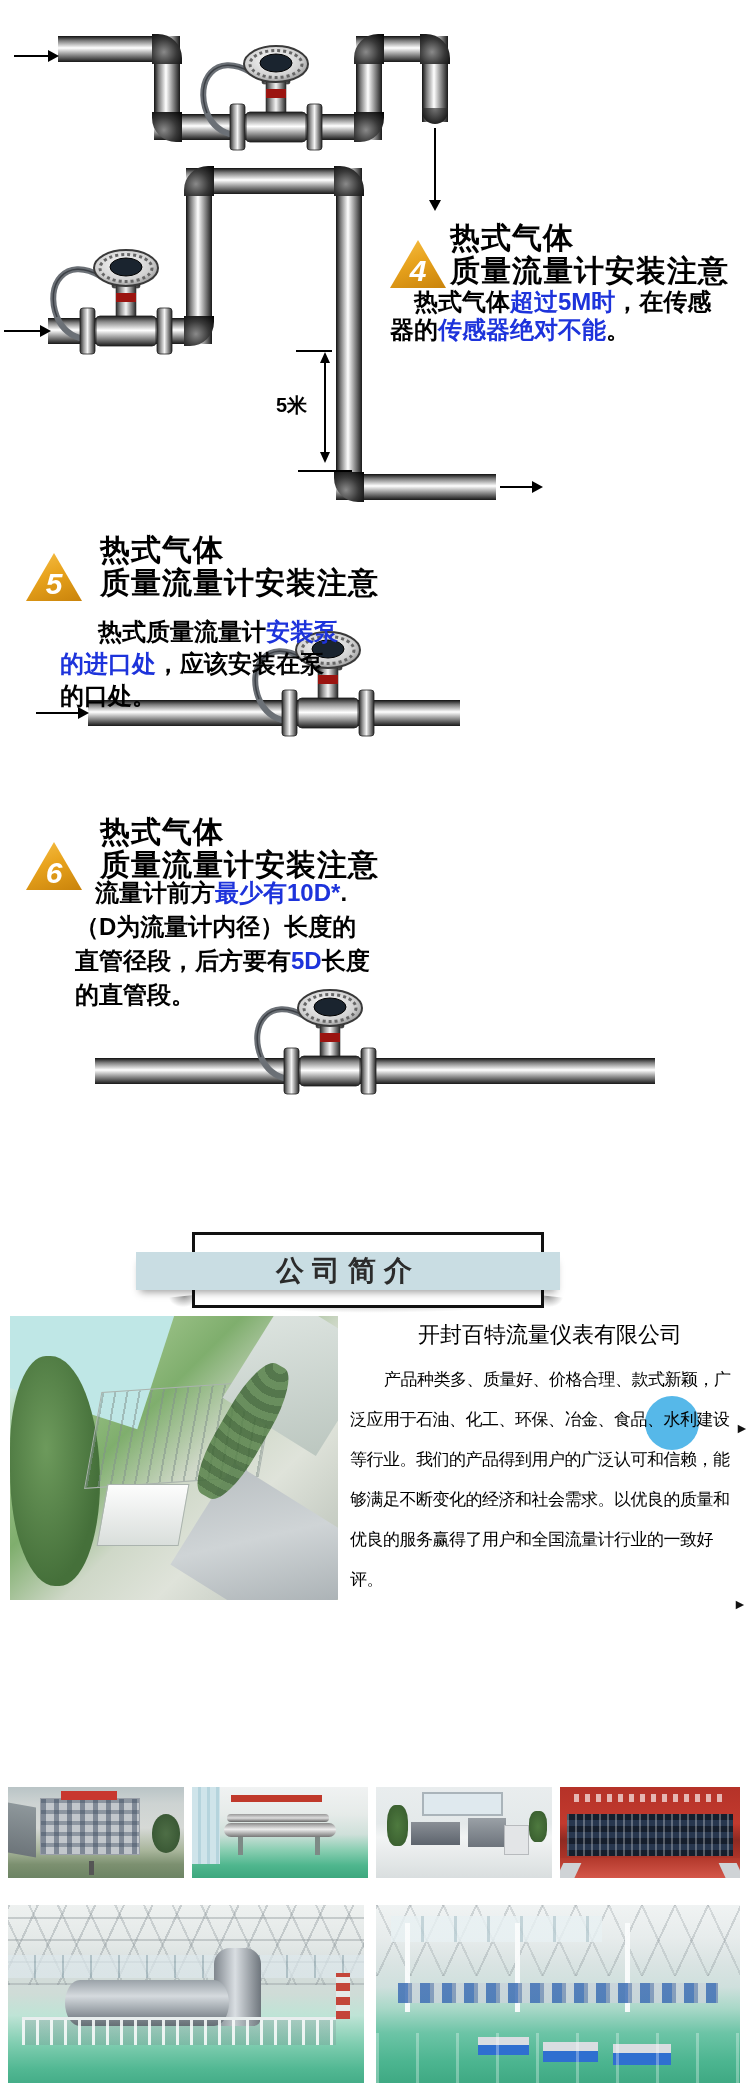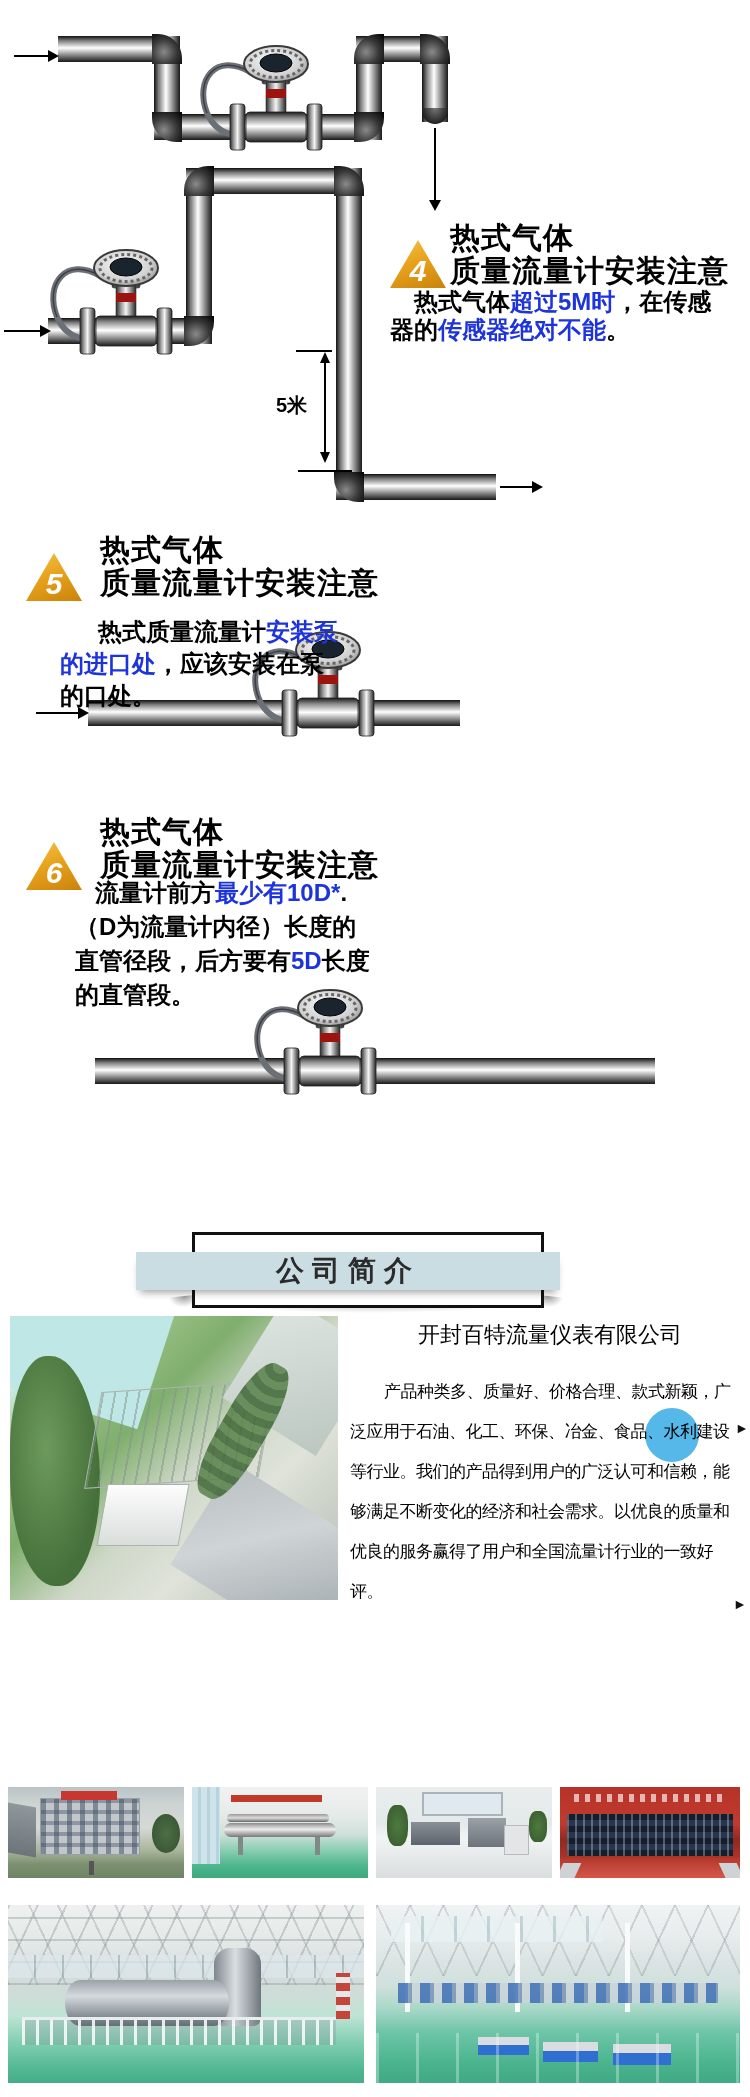--- a/index.html
+++ b/index.html
@@ -55,21 +55,21 @@
   .banner-title{font-size:28px;color:#2b2b2b;letter-spacing:8px;font-weight:bold;font-family:Liberation Serif, serif;}
   .banner-swoosh{position:absolute;left:210px;top:1301px;width:320px;height:12px;border-radius:50%;z-index:0;
     background:radial-gradient(ellipse at 50% 0%,rgba(30,30,30,.35),transparent 70%);}
   .banner-cnr{position:absolute;width:34px;height:12px;z-index:0;
     background:radial-gradient(ellipse at 50% 0%,rgba(40,40,40,.45),transparent 65%);}
   
   #company{position:absolute;left:0;top:1316px;width:750px;z-index:3;}
   .factory-img{float:left;width:328px;height:284px;margin:0 12px 10px 10px;position:relative;overflow:hidden;
     background:linear-gradient(135deg,#bfe6e4 0%,#cdeae4 12%,#9fc48b 22%,#7fae6d 38%,#cfd8c8 55%,#dfe3da 70%,#c9cfc6 85%,#b9c2b6 100%);}
   .fi{position:absolute;}
-  .company-name{text-align:center;font-size:22px;color:#000;margin:4px 0 22px 0;}
+  .company-name{text-align:center;font-size:22px;color:#000;margin:4px 0 10px 0;}
   .company-p1{font-size:20px;line-height:38px;color:#000;text-indent:2em;text-align:justify;margin:0 8px 0 0;}
   .company-p2{font-size:17px;line-height:40px;color:#000;text-indent:2em;margin:6px 8px 0 8px;letter-spacing:-0.5px;position:relative;}
   .marq{position:absolute;font-size:14px;color:#111;z-index:4;}
   
   .ph{position:absolute;overflow:hidden;z-index:1;}
   .pp{position:absolute;}
 </style>
 </head>
 <body>
 

